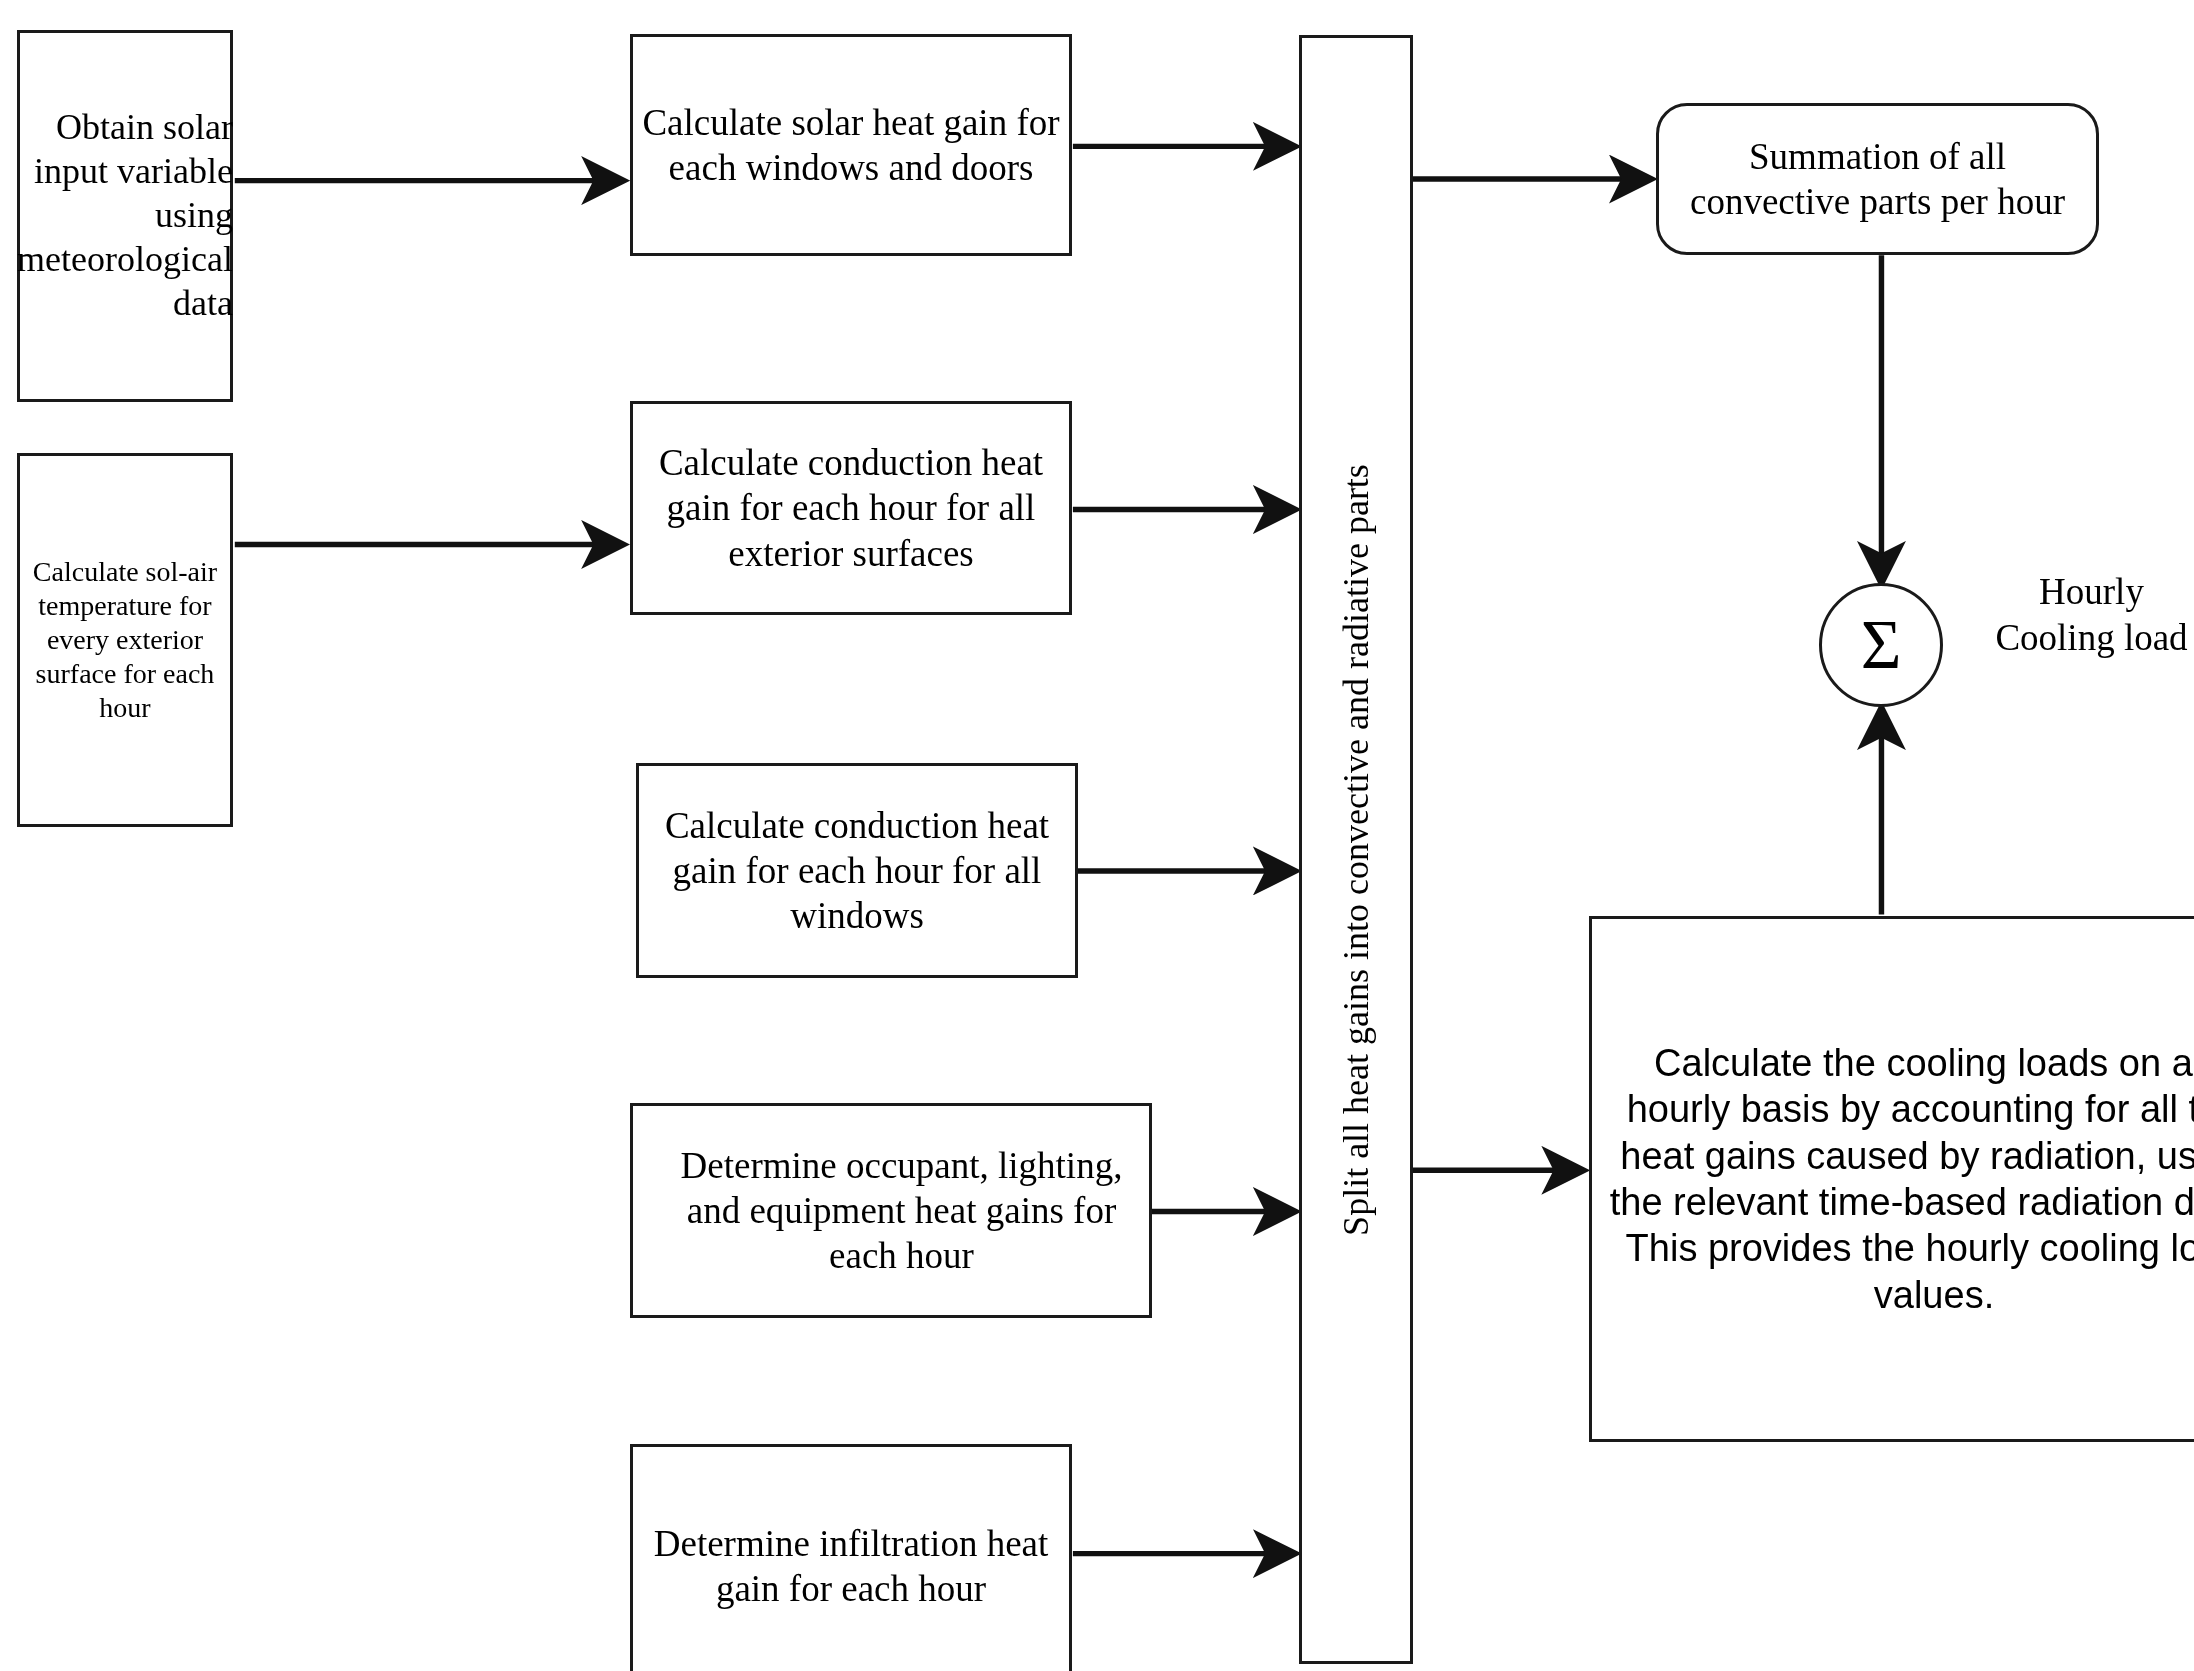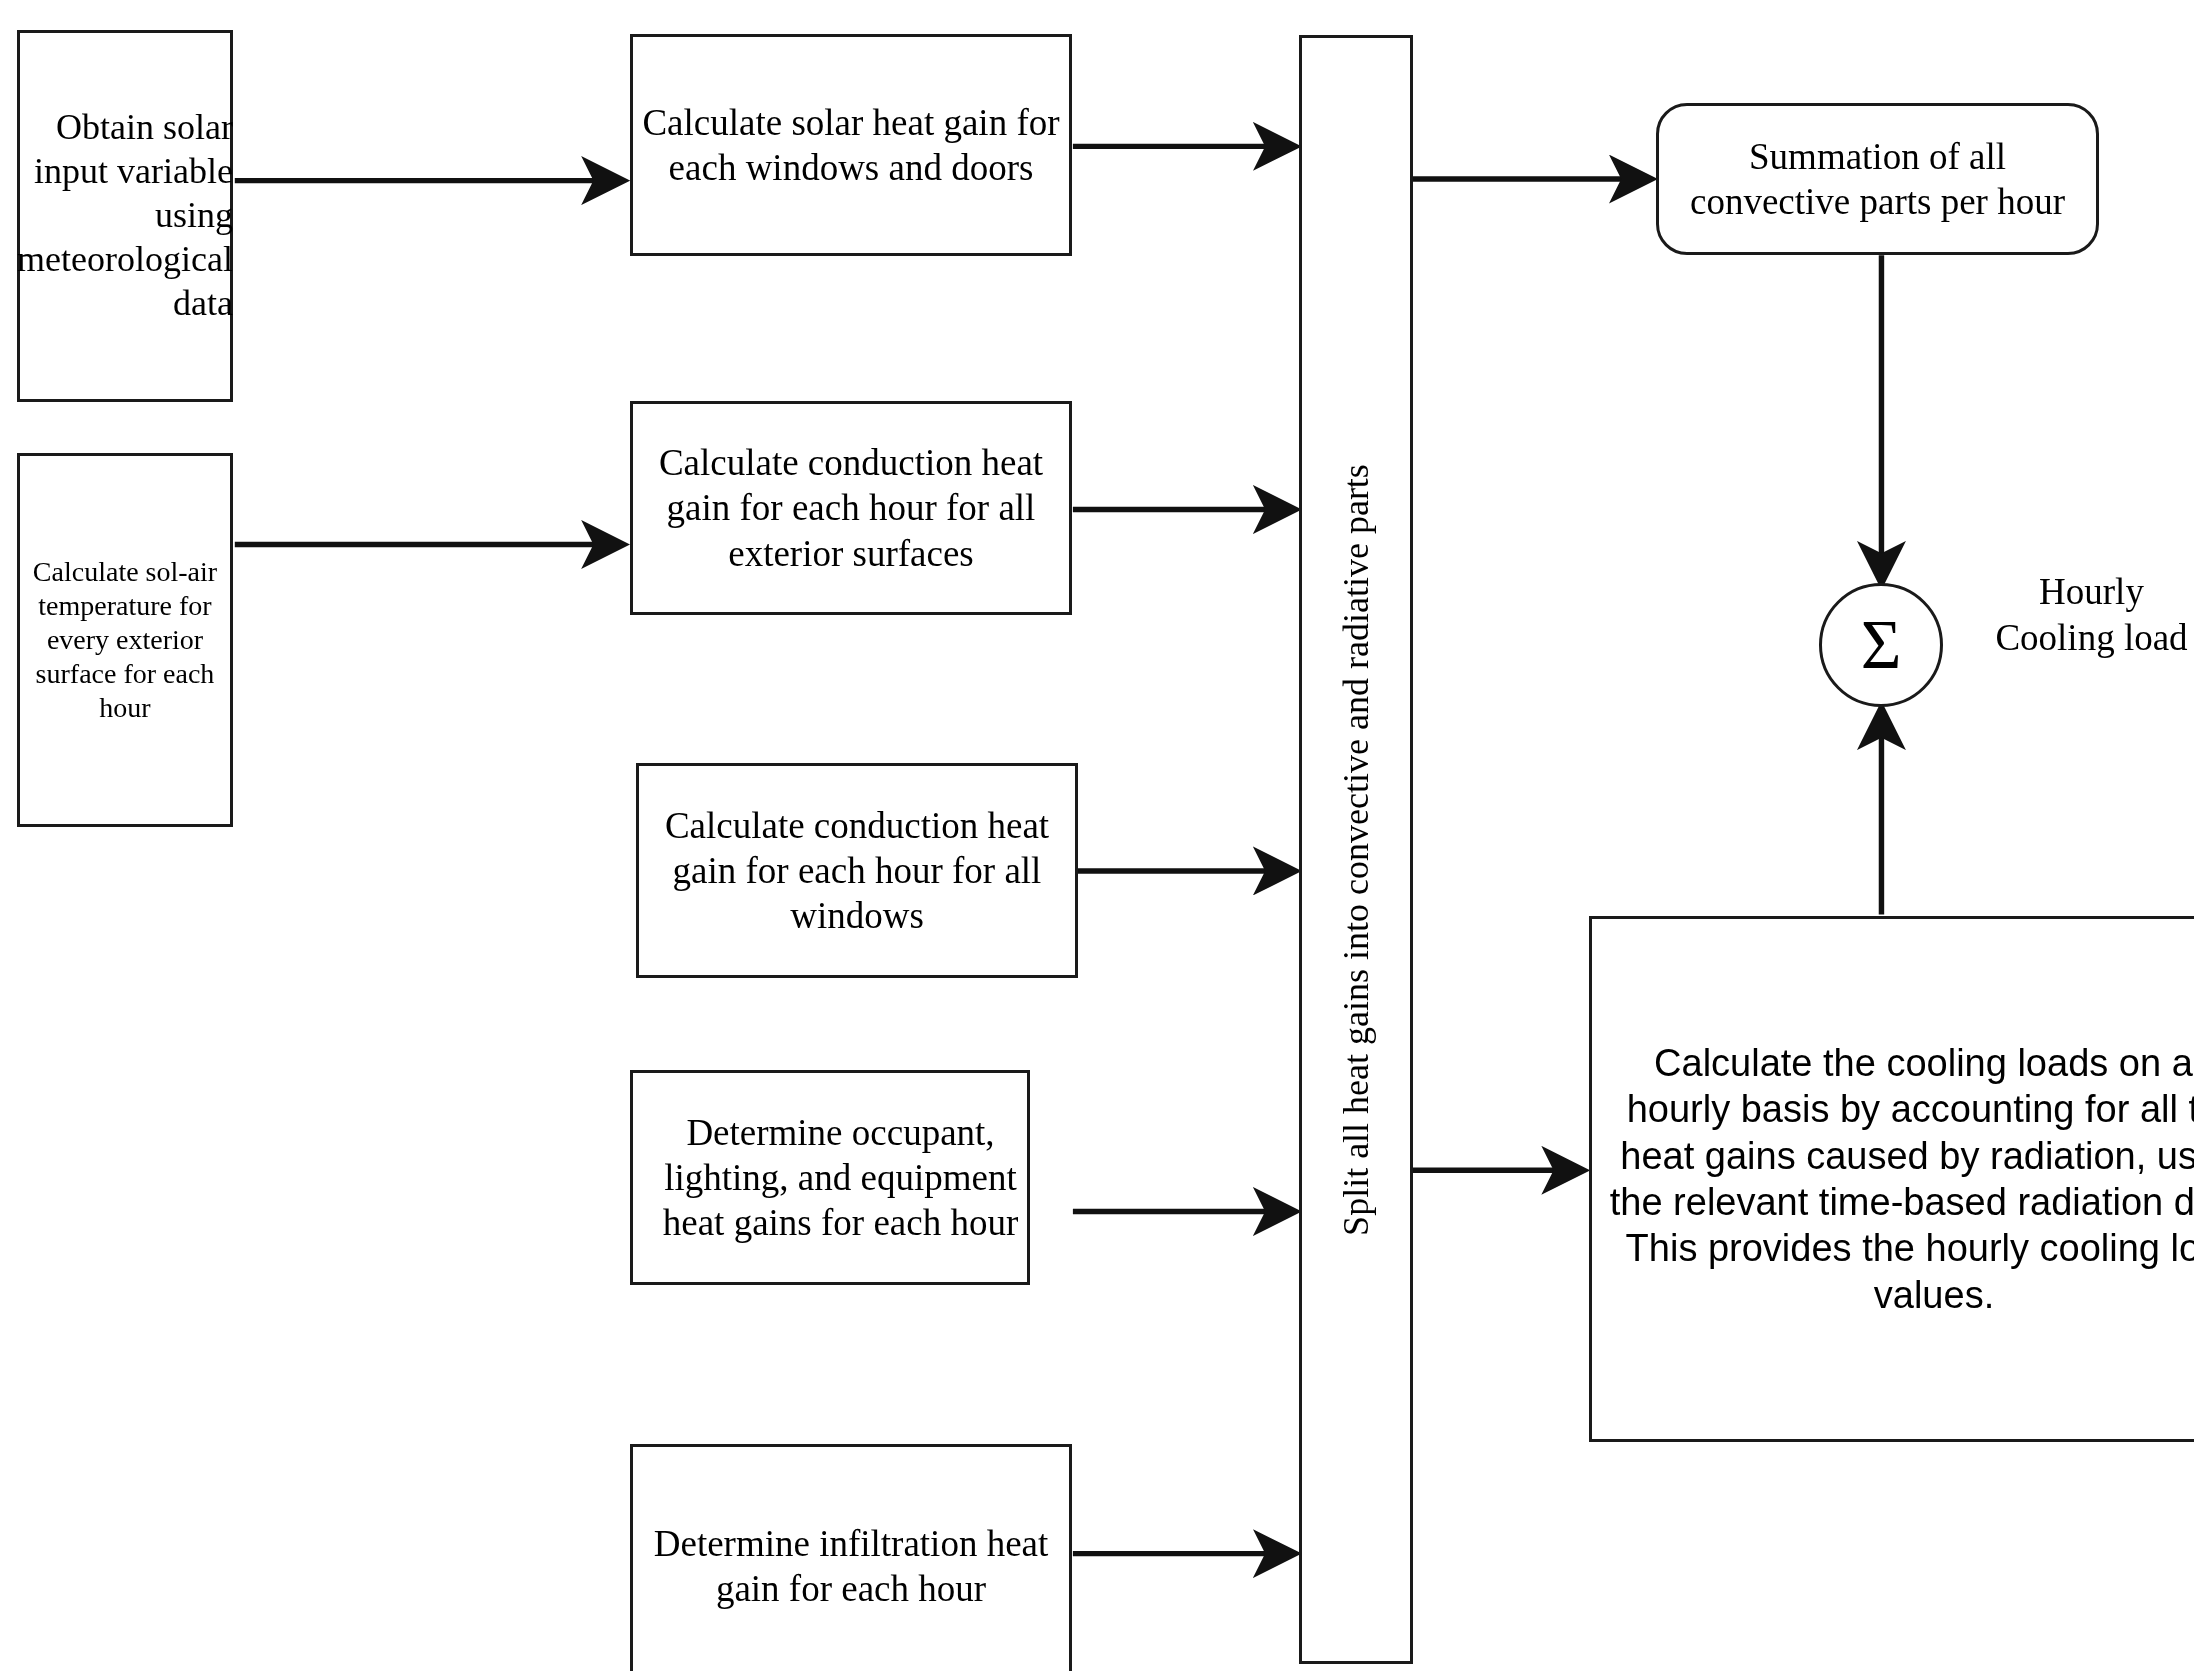--- a/index.html
+++ b/index.html
@@ -99,21 +99,21 @@
   </div>
 
   <div class="box" style="left:630px;top:401px;width:442px;height:214px;font-size:37px;">
     <span class="txt">Calculate conduction heat gain for each hour for all exterior surfaces</span>
   </div>
 
   <div class="box" style="left:630px;top:763px;width:442px;height:215px;font-size:37px;margin-left:6px;">
     <span class="txt">Calculate conduction heat gain for each hour for all windows</span>
   </div>
 
-  <div class="box" style="left:630px;top:1070px;width:400px;height:215px;font-size:37px;padding-left:21px;">
+  <div class="box" style="left:630px;top:1103px;width:522px;height:215px;font-size:37px;padding-left:21px;">
     <span class="txt">Determine occupant, lighting, and equipment heat gains for each hour</span>
   </div>
 
   <div class="box" style="left:630px;top:1444px;width:442px;height:244px;font-size:37px;">
     <span class="txt">Determine infiltration heat gain for each hour</span>
   </div>
 
   <div class="vbar" style="left:1299px;top:35px;width:114px;height:1629px;">
     <span class="vtxt">Split all heat gains into convective and radiative parts</span>
   </div>

